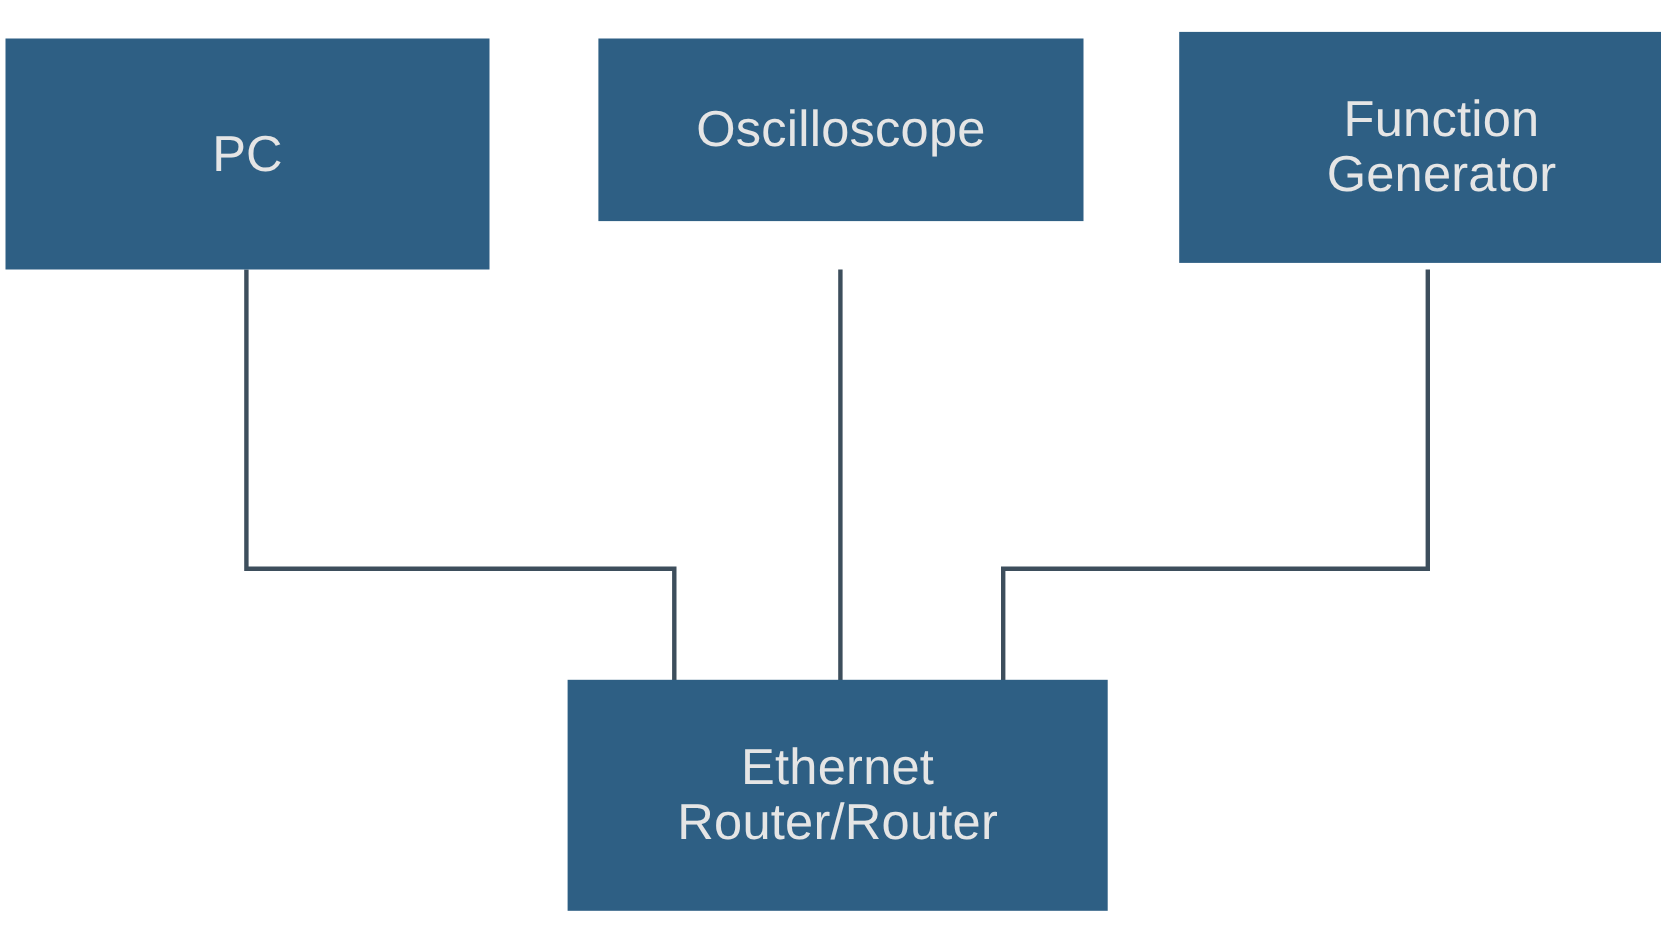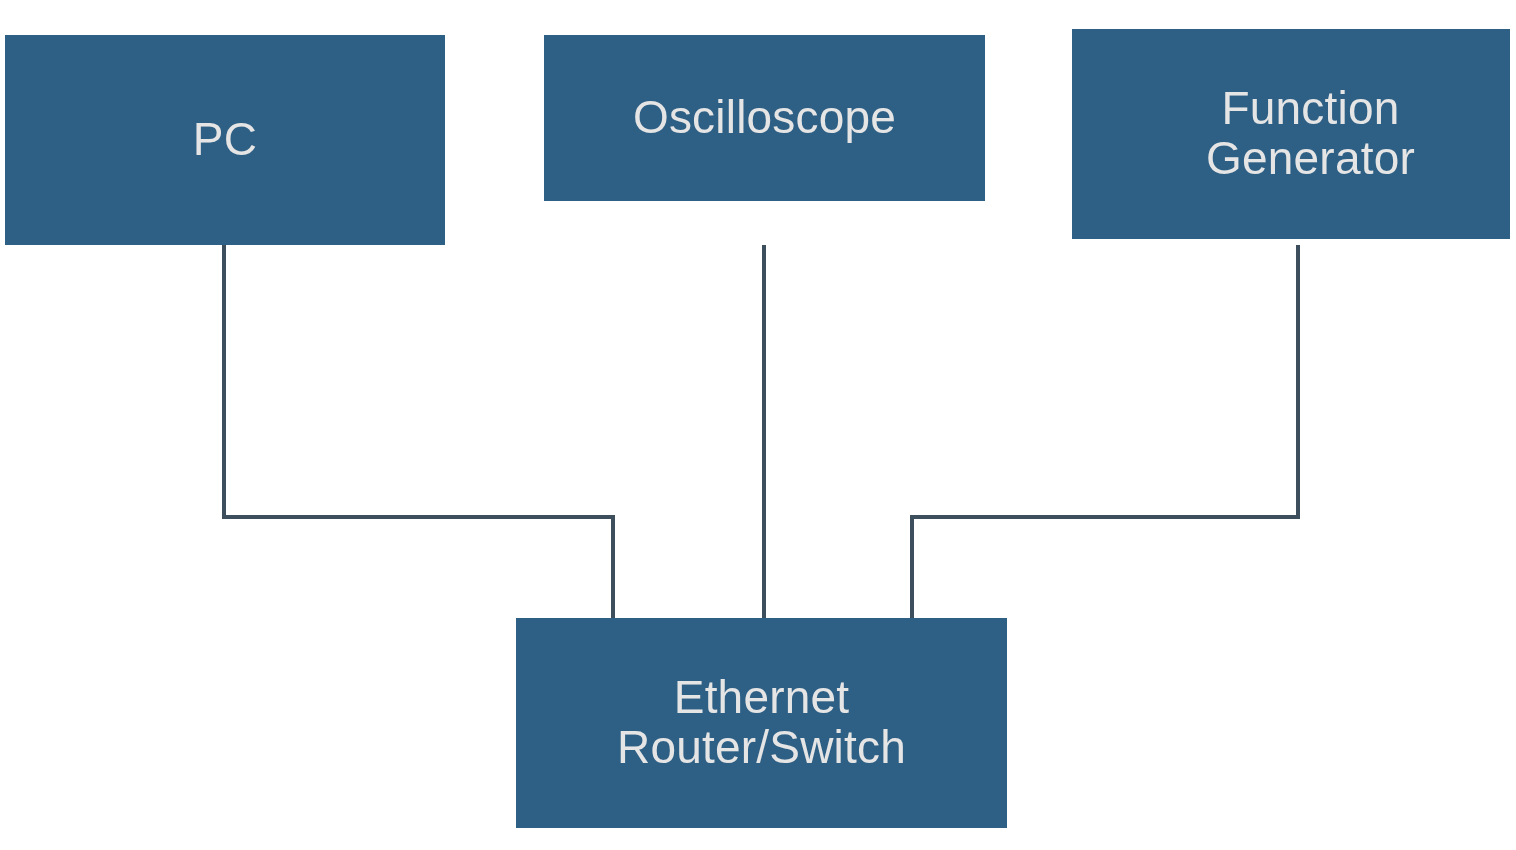--- a/index.html
+++ b/index.html
@@ -68,16 +68,16 @@
     <span class="label">Oscilloscope</span>
   </div>
 
   <div class="node" id="node-funcgen">
     <span class="label">Function
 Generator</span>
   </div>
 
   <div class="node" id="node-ethernet">
     <span class="label">Ethernet
-Router/Switch</span>
+Router/Router</span>
   </div>
 
 </div>
 
 </body></html>

